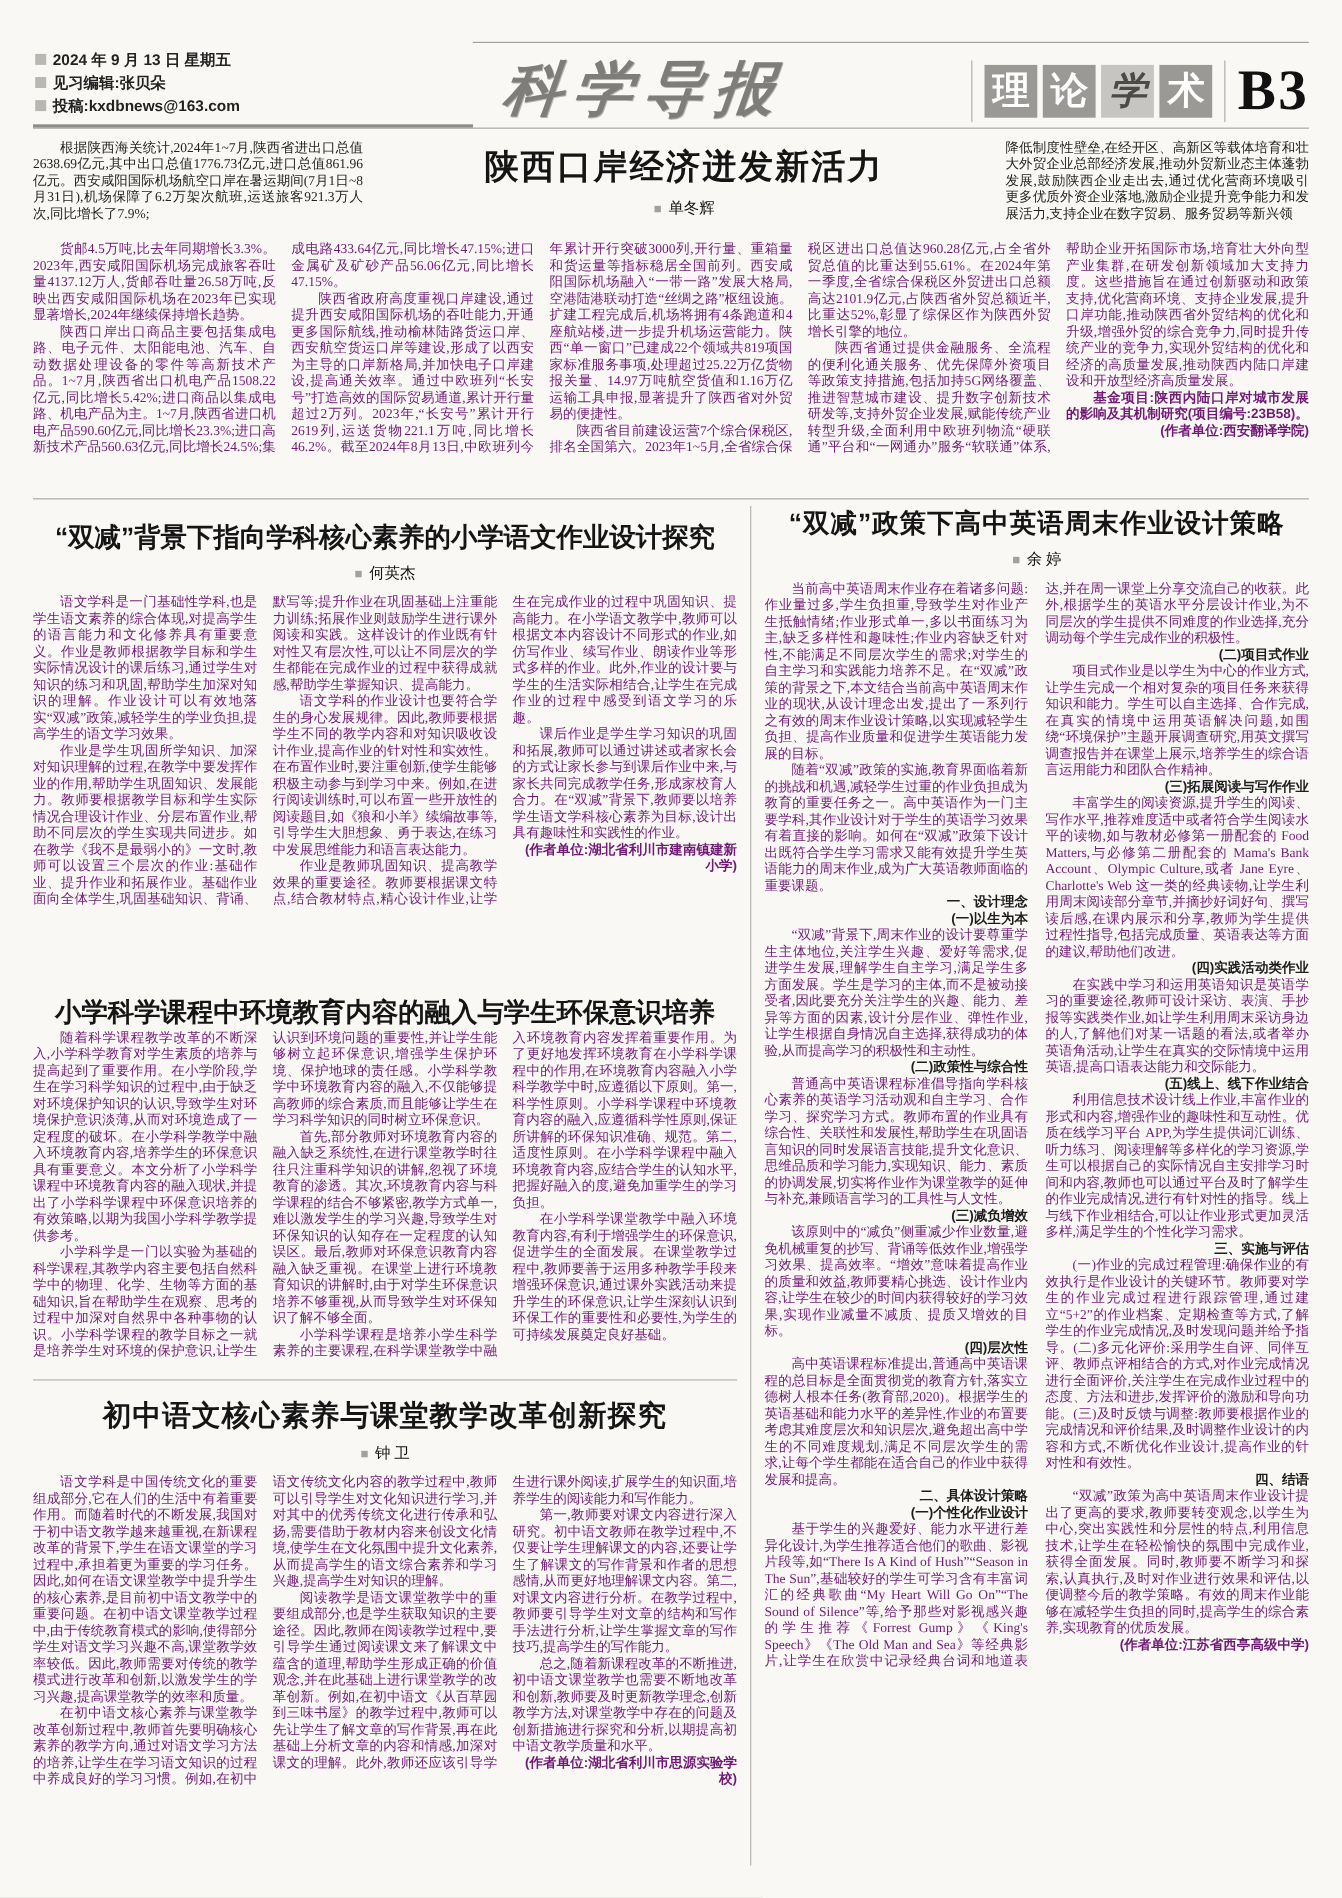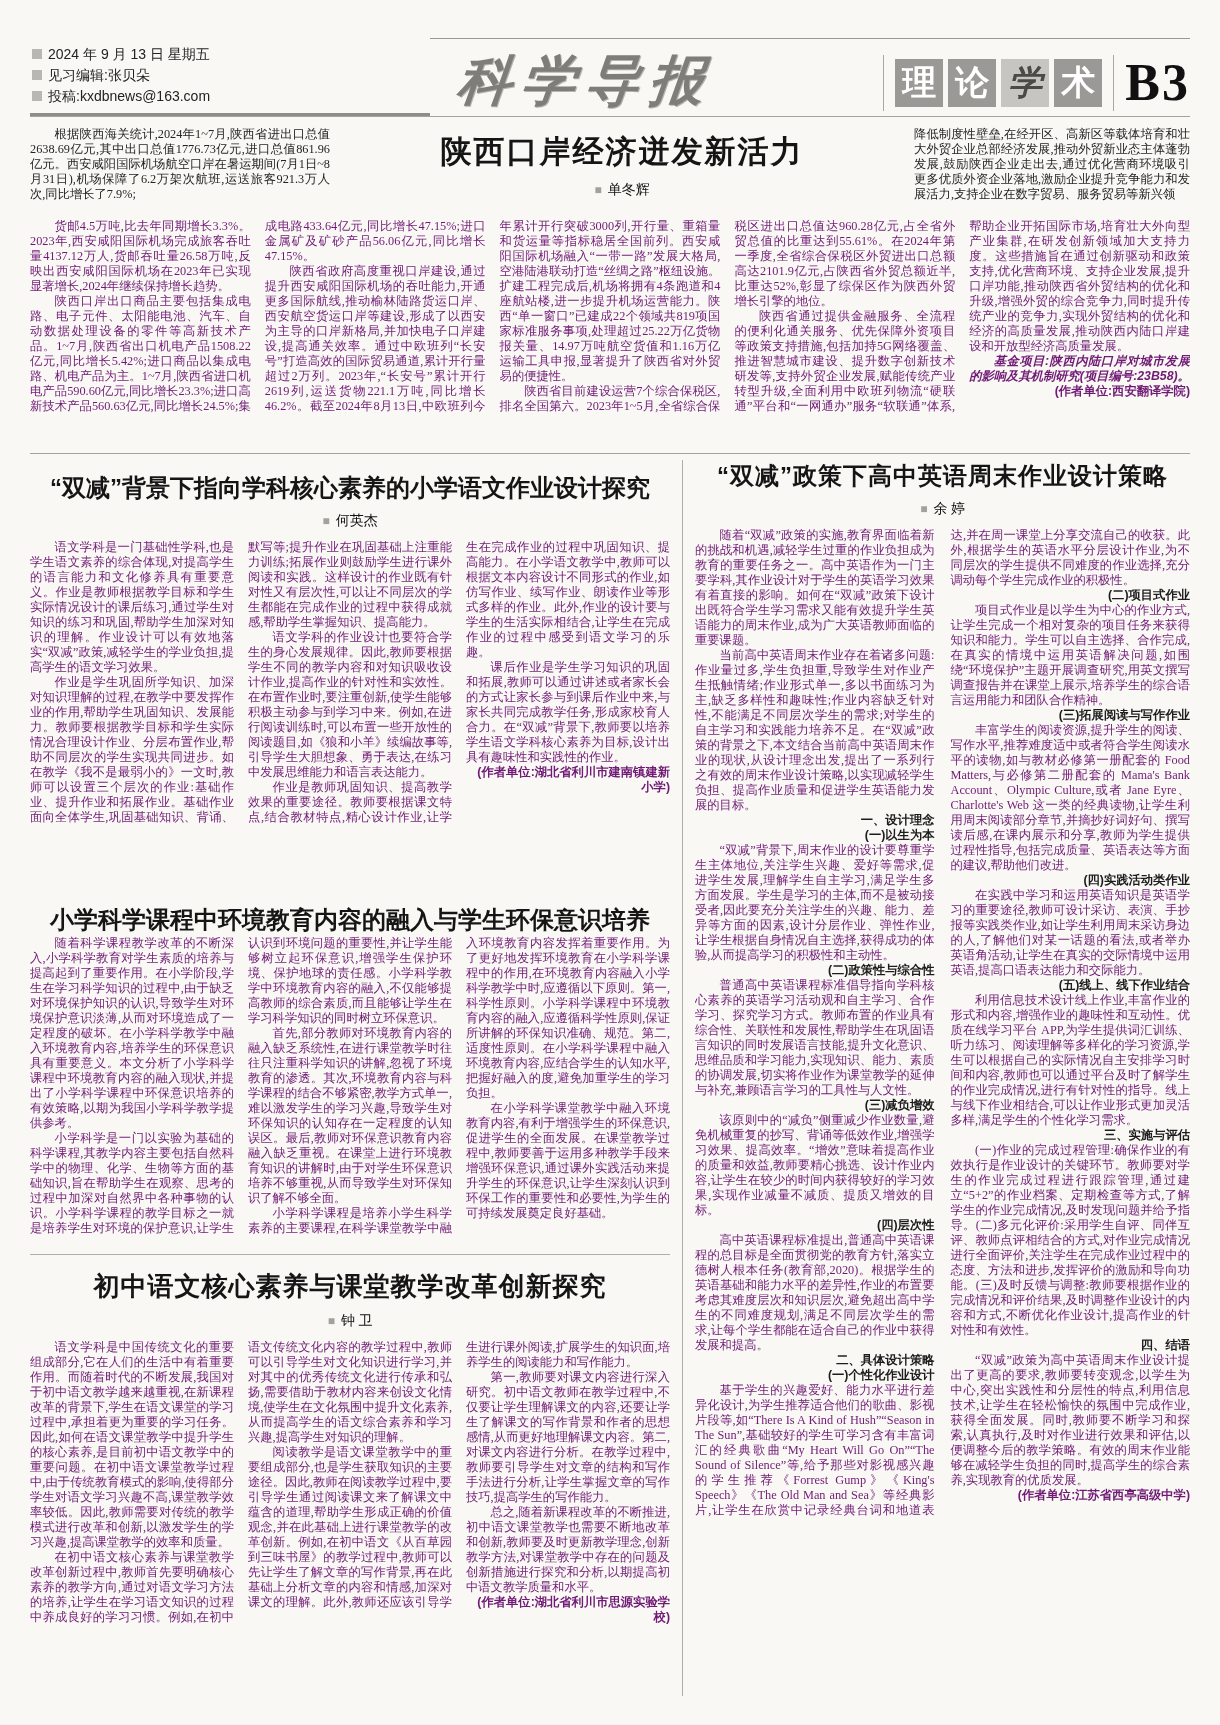--- a/index.html
+++ b/index.html
@@ -8,21 +8,21 @@
   .page {
     width:1220px; height:1725px; margin:0 auto; background:#f9f8f5;
     padding:26px 30px 24px 30px; position:relative; overflow:hidden;
   }
   
   .hdr { display:flex; align-items:flex-start; height:84px; }
   .hdr-info {
     width:400px; padding:8px 10px 6px 2px; margin-top:10px;
     border-bottom:3px solid #8f8d89; font-family:"Liberation Sans",sans-serif;
   }
-  .hdr-info .line { font-size:14px; font-weight:normal; color:#222; line-height:21px; white-space:nowrap; }
+  .hdr-info .line { font-size:14px; font-weight:bold; color:#222; line-height:21px; white-space:nowrap; }
   .hdr-info .sq { display:inline-block; width:10px; height:10px; background:#b9b7b2; margin-right:6px; }
   .hdr-right { flex:1; border-top:1px solid #9a9894; margin-top:12px; display:flex; align-items:center; }
   .masthead {
     font-size:54px; font-weight:bold; font-style:italic; color:#7f7d79;
     letter-spacing:10px; transform:skewX(-6deg); padding:6px 0 0 28px;
     text-shadow:1px 1px 0 #b5b3af; flex:1;
   }
   .plate { display:flex; align-items:center; gap:5px; padding:8px 0 0 0; }
   .plate .vbar { width:1px; height:56px; background:#aaa8a4; margin:0 6px; }
   .pbox {
@@ -32,21 +32,21 @@
   }
   .pbox.calli { background:#c7c5c1; color:#4c4a47; font-style:italic; font-family:"Liberation Serif",serif; }
   .pageno { font-size:52px; font-weight:bold; font-family:"Liberation Serif",serif; color:#111; letter-spacing:2px; }
   .hrule { border:none; border-top:1px solid #a5a3a0; margin:6px 0 0 0; }
   
   h1,h2 { font-family:"Liberation Sans",sans-serif; color:#151515; text-align:center; font-weight:bold; }
   .byline { text-align:center; font-size:14px; margin:8px 0 10px 0; color:#111; }
   .byline .mk { color:#a3a19d; font-size:12px; margin-right:6px; }
   .flow p { font-size:12.3px; line-height:15px; text-align:justify; text-indent:2em; color:#701a75; }
   .flow h4 { font-size:12.3px; line-height:15px; font-weight:bold; text-indent:2em; font-family:"Liberation Sans",sans-serif;text-align:right; }
-  .flow p.fund { font-weight:bold; font-family:"Liberation Sans",sans-serif;font-style:italic; }
+  .flow p.fund { font-weight:bold; font-family:"Liberation Sans",sans-serif; }
   .flow p.author { font-weight:bold; text-align:right; text-indent:0; font-family:"Liberation Sans",sans-serif; }
   
   .a1-top { display:flex; gap:16px; margin-top:10px; }
   .a1-flank { width:300px; font-size:12.3px; line-height:15px; text-align:justify; color:#232323; }
   .a1-flank.first { text-indent:2em; }
   .a1-flank.r { width:276px; }
   .a1-mid { flex:1; padding-top:4px; }
   .a1-mid h1 { font-size:31px; letter-spacing:2px; }
   .a1-body { margin-top:10px; height:222px; overflow:hidden;
     column-count:5; column-gap:14px; }
@@ -157,22 +157,22 @@
 
     </div>
 
     <div class="vrule"></div>
 
     <div class="mid-right">
       <article class="a3">
         <h2>“双减”政策下高中英语周末作业设计策略</h2>
         <div class="byline"><span class="mk">■</span><span>余 婷</span></div>
         <div class="a3-body cols2 flow">
+            <p>当前高中英语周末作业存在着诸多问题:作业量过多,学生负担重,导致学生对作业产生抵触情绪;作业形式单一,多以书面练习为主,缺乏多样性和趣味性;作业内容缺乏针对性,不能满足不同层次学生的需求;对学生的自主学习和实践能力培养不足。在“双减”政策的背景之下,本文结合当前高中英语周末作业的现状,从设计理念出发,提出了一系列行之有效的周末作业设计策略,以实现减轻学生负担、提高作业质量和促进学生英语能力发展的目标。</p>
             <p>随着“双减”政策的实施,教育界面临着新的挑战和机遇,减轻学生过重的作业负担成为教育的重要任务之一。高中英语作为一门主要学科,其作业设计对于学生的英语学习效果有着直接的影响。如何在“双减”政策下设计出既符合学生学习需求又能有效提升学生英语能力的周末作业,成为广大英语教师面临的重要课题。</p>
-            <p>当前高中英语周末作业存在着诸多问题:作业量过多,学生负担重,导致学生对作业产生抵触情绪;作业形式单一,多以书面练习为主,缺乏多样性和趣味性;作业内容缺乏针对性,不能满足不同层次学生的需求;对学生的自主学习和实践能力培养不足。在“双减”政策的背景之下,本文结合当前高中英语周末作业的现状,从设计理念出发,提出了一系列行之有效的周末作业设计策略,以实现减轻学生负担、提高作业质量和促进学生英语能力发展的目标。</p>
             <h4>一、设计理念</h4>
             <h4>(一)以生为本</h4>
             <p>“双减”背景下,周末作业的设计要尊重学生主体地位,关注学生兴趣、爱好等需求,促进学生发展,理解学生自主学习,满足学生多方面发展。学生是学习的主体,而不是被动接受者,因此要充分关注学生的兴趣、能力、差异等方面的因素,设计分层作业、弹性作业,让学生根据自身情况自主选择,获得成功的体验,从而提高学习的积极性和主动性。</p>
             <h4>(二)政策性与综合性</h4>
             <p>普通高中英语课程标准倡导指向学科核心素养的英语学习活动观和自主学习、合作学习、探究学习方式。教师布置的作业具有综合性、关联性和发展性,帮助学生在巩固语言知识的同时发展语言技能,提升文化意识、思维品质和学习能力,实现知识、能力、素质的协调发展,切实将作业作为课堂教学的延伸与补充,兼顾语言学习的工具性与人文性。</p>
             <h4>(三)减负增效</h4>
             <p>该原则中的“减负”侧重减少作业数量,避免机械重复的抄写、背诵等低效作业,增强学习效果、提高效率。“增效”意味着提高作业的质量和效益,教师要精心挑选、设计作业内容,让学生在较少的时间内获得较好的学习效果,实现作业减量不减质、提质又增效的目标。</p>
             <h4>(四)层次性</h4>
             <p>高中英语课程标准提出,普通高中英语课程的总目标是全面贯彻党的教育方针,落实立德树人根本任务(教育部,2020)。根据学生的英语基础和能力水平的差异性,作业的布置要考虑其难度层次和知识层次,避免超出高中学生的不同难度规划,满足不同层次学生的需求,让每个学生都能在适合自己的作业中获得发展和提高。</p>
             <h4>二、具体设计策略</h4>

